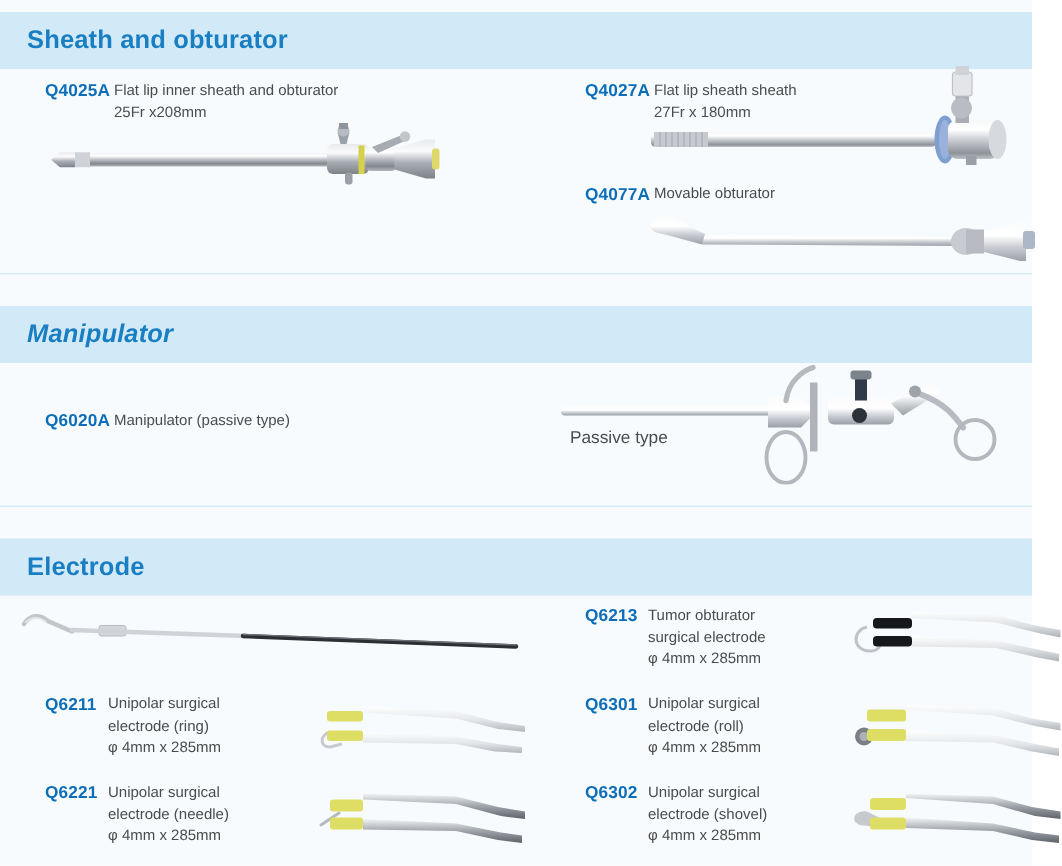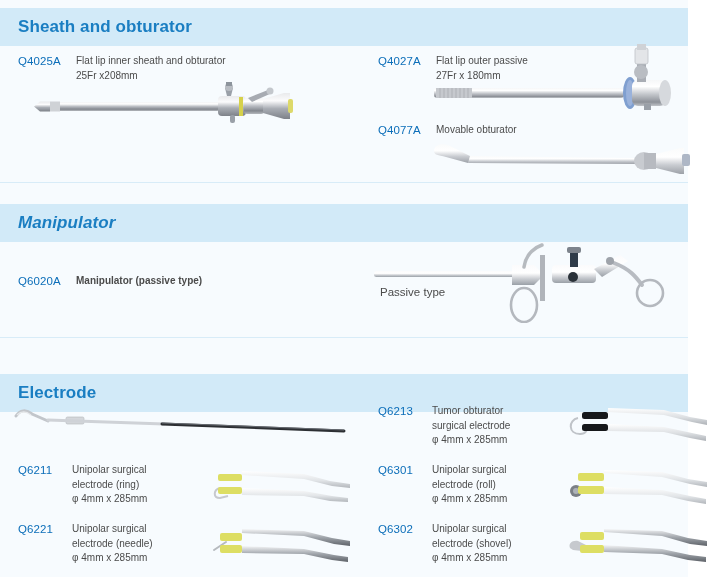--- a/index.html
+++ b/index.html
@@ -57,23 +57,23 @@
     height: 1px;
     background: #d8ecf8;
   }
 
   
   .product {
     position: absolute;
   }
   .product .code {
     position: absolute;
-    left: 0; top: 0;
+    left: 12px; top: 0;
     font-size: 11.5px;
-    font-weight: normal;
+    font-weight: bold;
     color: #0c6eb9;
     white-space: nowrap;
     letter-spacing: 0.1px;
   }
   .product .desc {
     position: absolute;
     top: -1px;
     font-size: 10px;
     line-height: 14.5px;
     color: #4b4b4b;
@@ -142,21 +142,21 @@
 
       <rect x="196" y="33" width="5" height="8" rx="2" fill="#9aa0a8"></rect>
 
       <path d="M229 17 L250 11 L256 11 L256 37 L250 37 L229 31 Z" fill="url(#steelV2)"></path>
       <rect x="254" y="17" width="5" height="14" rx="2" fill="#ddd96a"></rect>
     </svg>
   </div>
 
   <div class="product" style="left:378px; top:55px; width:300px;">
     <span class="code">Q4027A</span>
-    <span class="desc" style="left:58px;">Flat lip outer passive
+    <span class="desc" style="left:58px;">Flat lip sheath sheath
 27Fr x 180mm</span>
   </div>
   <div class="art" style="left:434px; top:44px;">
     <svg width="262" height="66" viewBox="0 0 262 66">
       <defs>
         <linearGradient id="steelW" x1="0" y1="0" x2="0" y2="1">
           <stop offset="0%" stop-color="#f6f7f8"></stop>
           <stop offset="25%" stop-color="#ffffff"></stop>
           <stop offset="55%" stop-color="#c3c6cb"></stop>
           <stop offset="85%" stop-color="#8e9299"></stop>
@@ -222,21 +222,21 @@
   </div>
 
   <div class="divider" style="top:182px;"></div>
 
   <div class="section-bar" style="top:204px;font-style:italic;">
     <span class="section-title">Manipulator</span>
   </div>
 
   <div class="product" style="left:18px; top:275px; width:320px;">
     <span class="code">Q6020A</span>
-    <span class="desc" style="left:58px;font-weight:bold;">Manipulator (passive type)</span>
+    <span class="desc" style="left:58px;">Manipulator (passive type)</span>
   </div>
   <span class="caption" style="left:380px; top:286px;text-align:center;">Passive type</span>
 
   <div class="art" style="left:374px; top:243px;">
     <svg width="330" height="80" viewBox="0 0 330 80">
       <defs>
         <linearGradient id="steelM" x1="0" y1="0" x2="0" y2="1">
           <stop offset="0%" stop-color="#fbfbfc"></stop>
           <stop offset="40%" stop-color="#ffffff"></stop>
           <stop offset="70%" stop-color="#c8cbd0"></stop>
@@ -263,21 +263,21 @@
       <path d="M240 20 C256 26, 262 34, 268 42" stroke="#b8bcc2" stroke-width="4" fill="none" stroke-linecap="round"></path>
 
       <circle cx="276" cy="50" r="13" fill="none" stroke="#b4b8be" stroke-width="2.6"></circle>
 
       <circle cx="236" cy="18" r="4" fill="#9ea3aa"></circle>
     </svg>
   </div>
 
   <div class="divider" style="top:337px;"></div>
 
-  <div class="section-bar" style="top:374px;">
+  <div class="section-bar" style="top:359px;">
     <span class="section-title">Electrode</span>
   </div>
 
   <div class="art" style="left:14px; top:406px;">
     <svg width="334" height="34" viewBox="0 0 334 34">
 
       <path d="M2 10 C6 4, 12 3, 18 8 L34 15" stroke="#c2c6cb" stroke-width="3" fill="none" stroke-linecap="round"></path>
       <path d="M3 9 C7 5, 12 5, 17 9" stroke="#e6e8ea" stroke-width="1.2" fill="none"></path>
 
       <rect x="52" y="11" width="18" height="7" rx="1.5" fill="#d4d7db" stroke="#b2b6bb" stroke-width="0.6"></rect>

